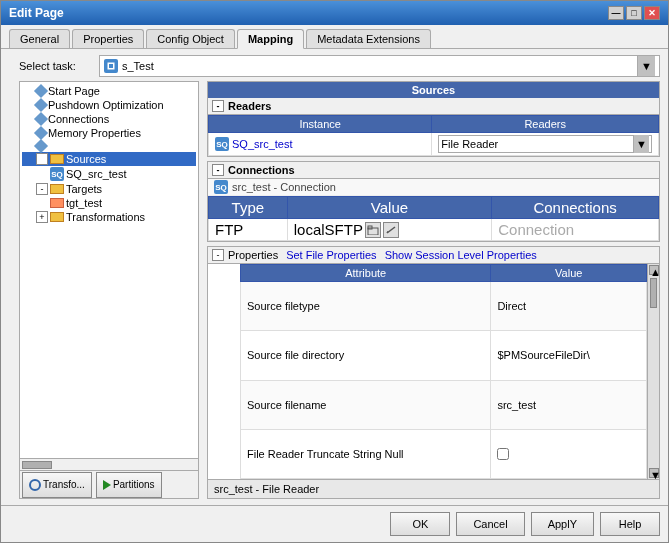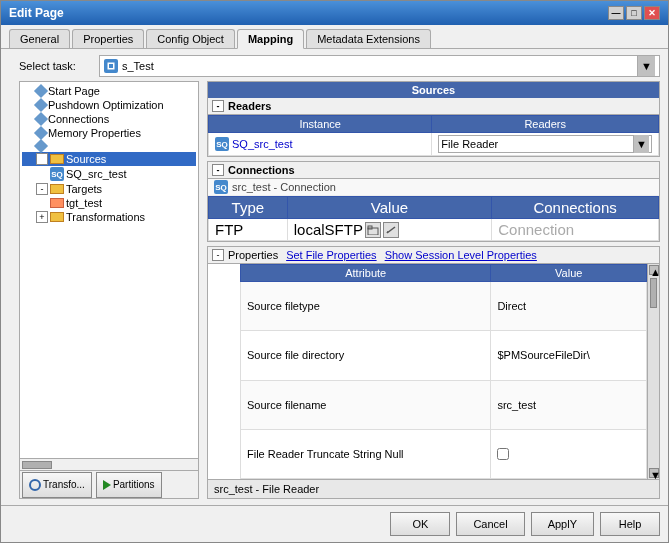--- a/index.html
+++ b/index.html
@@ -348,21 +348,20 @@
     .prop-header-links {
       margin-left: 4px;
       font-size: 11px;
       color: #0000cc;
       display: flex;
       gap: 8px;
     }
 
     .prop-header-link {
       cursor: pointer;
-      text-decoration: underline;
       color: #0000cc;
     }
 
     .prop-table {
       width: 100%;
       border-collapse: collapse;
       font-size: 11px;
       flex: 1;
     }
 

